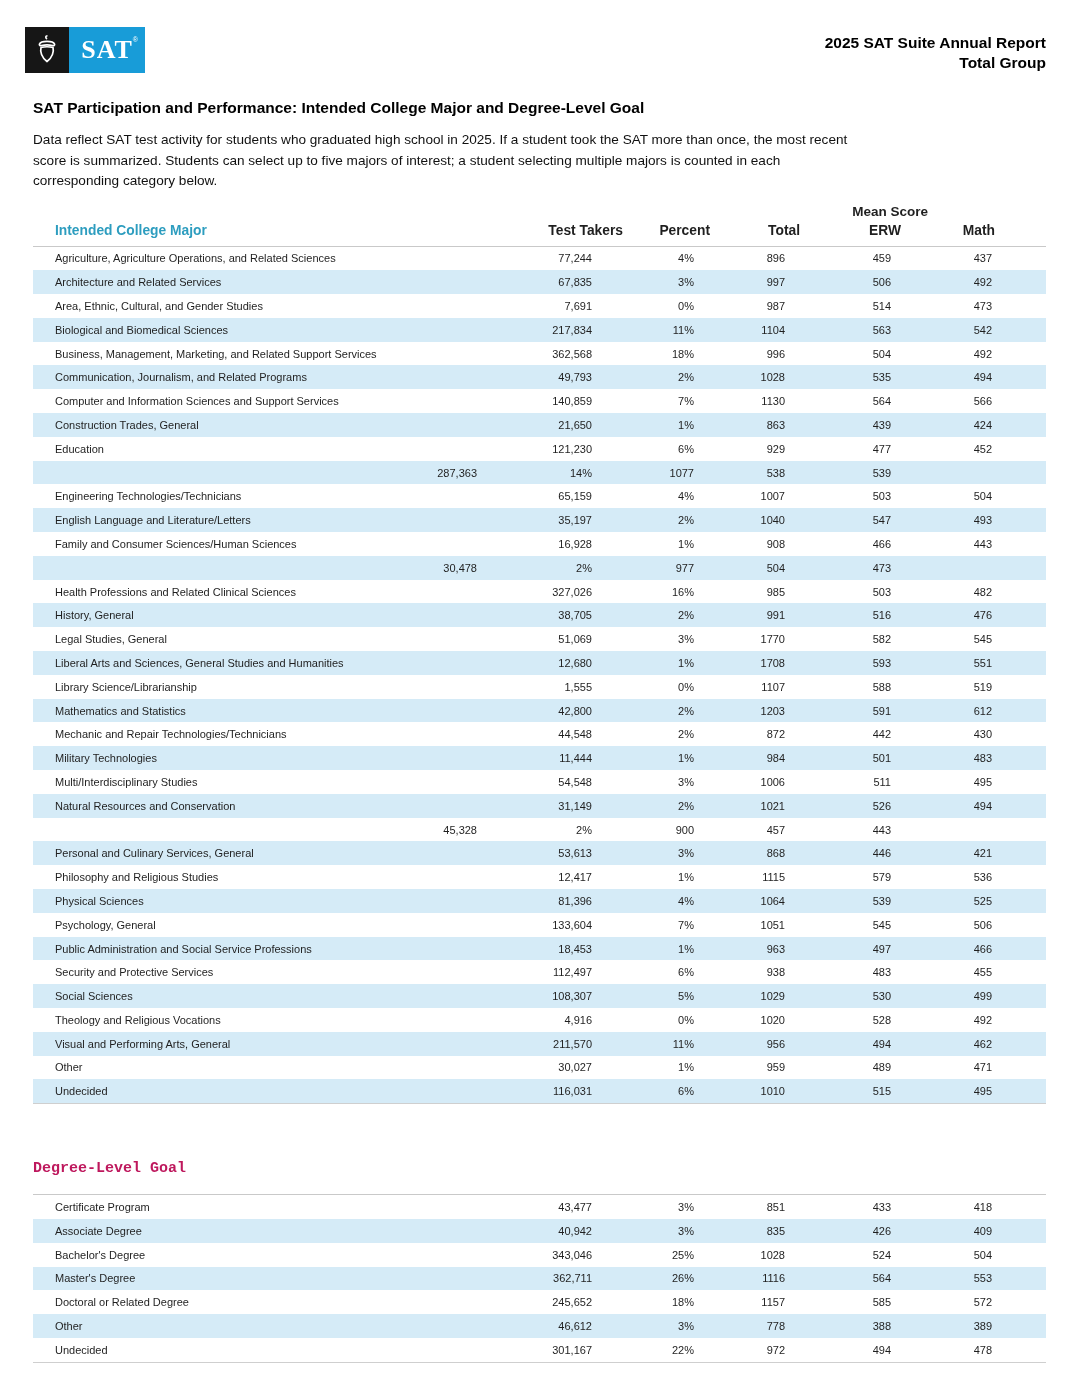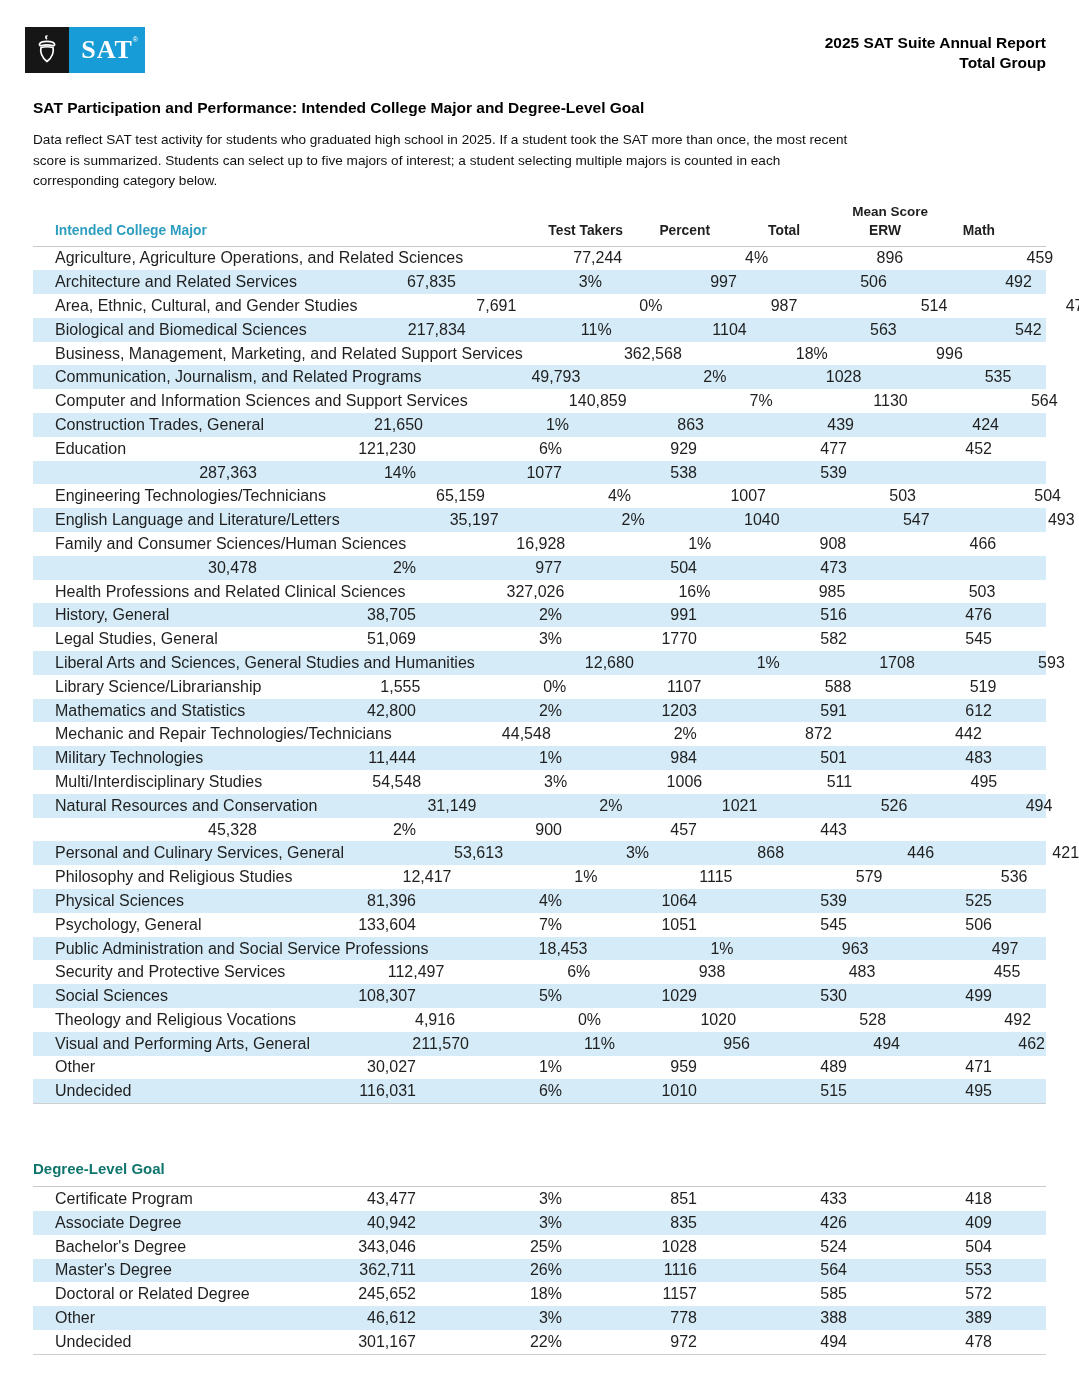--- a/index.html
+++ b/index.html
@@ -35,25 +35,25 @@
   .cell.name { padding-left:22px; }
   .mean-score-row .cell.ms { text-align:right; margin-right:-37px; }
   .thead-row { border-bottom:1px solid #c9c9c9; padding-bottom:8px; margin-top:4px; font-size:13.8px; font-weight:bold; }
   .thead-row .cell.major-h { color:#2d9dbf; padding-left:22px; }
   .thead-row .cell:nth-child(2) { margin-right:-31px; }
   .thead-row .cell:nth-child(3) { margin-right:-16px; }
   .thead-row .cell:nth-child(4) { margin-right:-15px; }
   .thead-row .cell:nth-child(5) { margin-right:-10px; }
   .thead-row .cell:nth-child(6) { margin-right:-3px; }
   .table-body { border-bottom:1px solid #cfcfcf; }
-  .trow { height:23.8px; font-size:16px;gap:44px; }
+  .trow { height:23.8px; font-size:11px; }
   .trow.stripe { background:#d5ebf7; }
   .section-heading {
-    margin-top:56px; color:#0f766e; font-size:15px; font-weight:bold;
-    border-bottom:1px solid #c9c9c9; padding-bottom:9px; padding-left:0;
+    margin-top:56px; color:#be185d; font-size:15px; font-weight:bold;
+    border-bottom:1px solid #c9c9c9; padding-bottom:17px; padding-left:0;font-family:Liberation Mono, monospace;
   }
 </style>
 </head>
 <body>
 
 <div class="page">
 
   <div class="logo">
     <div class="logo-black">
       <svg width="26" height="30" viewBox="0 0 26 30">

